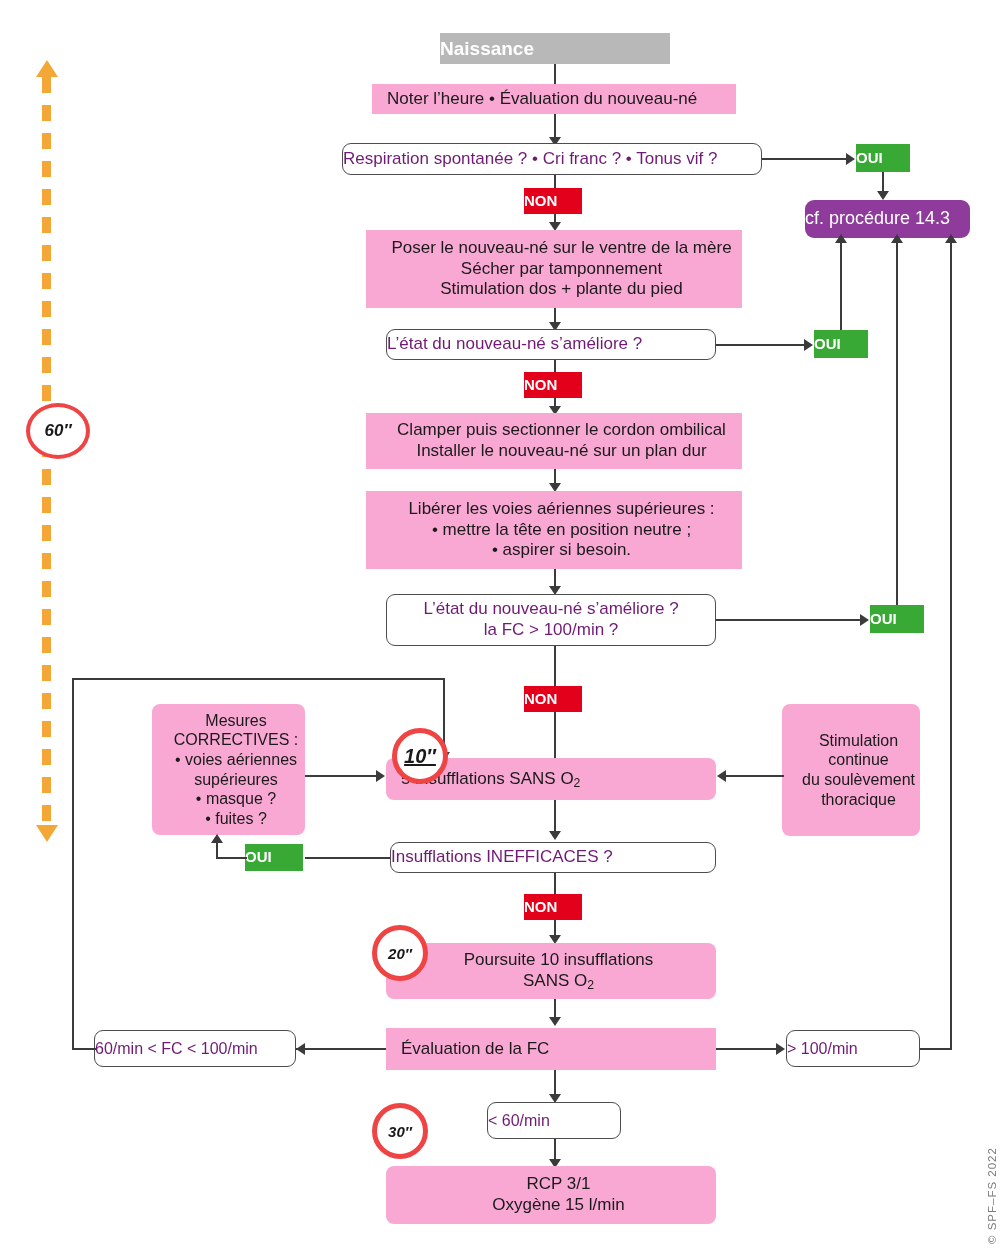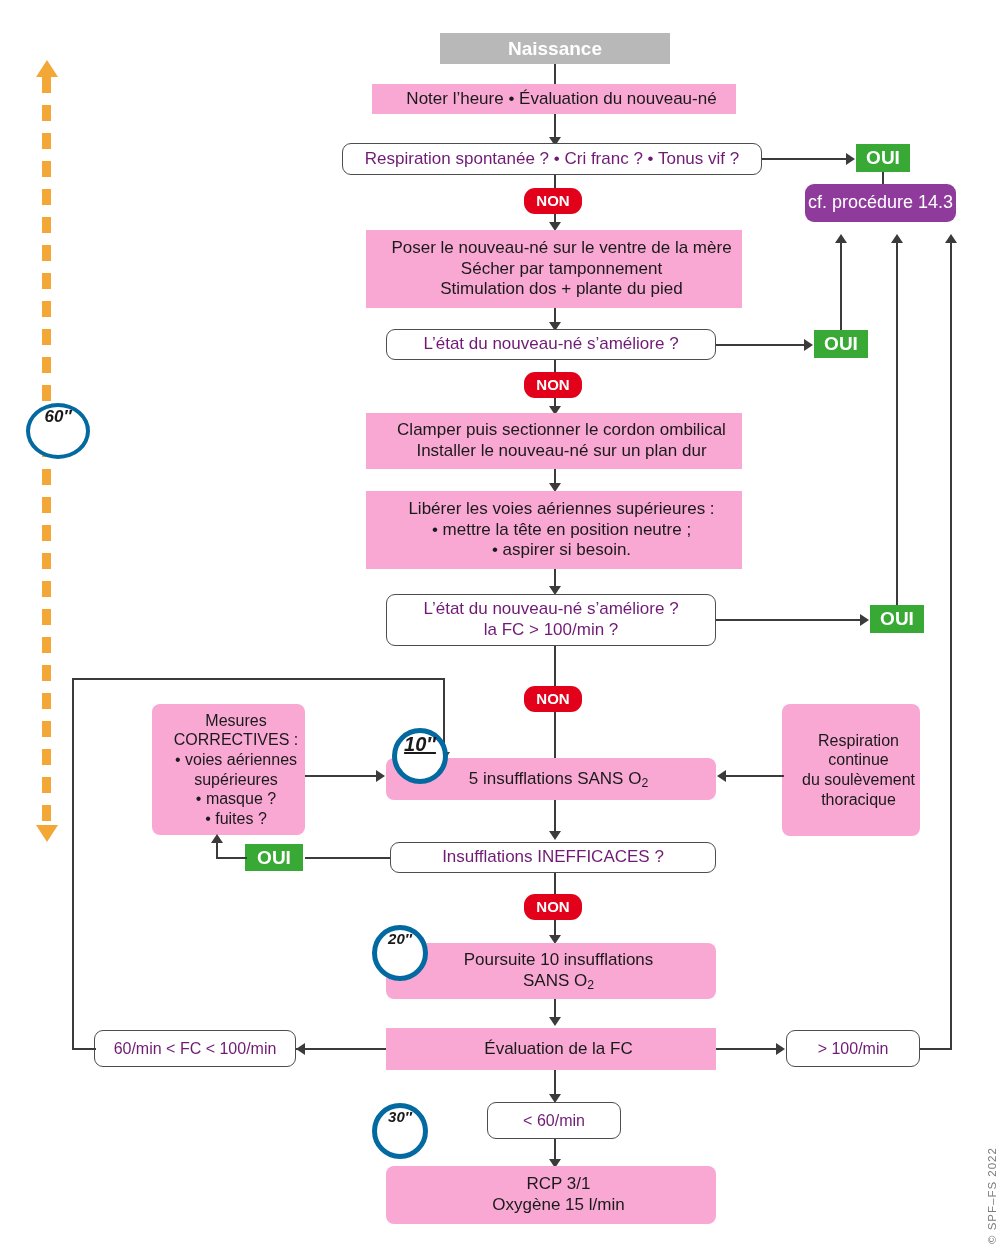--- a/index.html
+++ b/index.html
@@ -1,50 +1,50 @@
 <!DOCTYPE html>
 <html><head>
 <meta charset="utf-8">
 <title>Flowchart</title>
 <style>
   html,body{margin:0;padding:0;background:#ffffff;}
   body{font-family:"Liberation Sans",sans-serif;}
   #stage{position:relative;width:1000px;height:1254px;background:#fff;overflow:hidden;}
 
   .node{position:absolute;box-sizing:border-box;display:flex;align-items:center;
-        justify-content:center;text-align:center;line-height:1.22;}
+        justify-content:flex-start;text-align:center;line-height:1.22;}
 
   
   .orange{background:#f9a8d4;color:#1a1a1a;font-size:17px;padding-left:15px;}
   .orange.rounded{border-radius:8px;}
   .white{background:#ffffff;border:1.6px solid #4d4d4d;border-radius:9px;
          color:#701a75;font-size:17px;}
   .gray{background:#B8B8B8;color:#ffffff;font-weight:bold;font-size:19px;}
   .purple{background:#8E3B9B;color:#ffffff;font-size:18px;border-radius:9px;}
-  .non{background:#E2001A;color:#ffffff;font-weight:bold;font-size:15px;border-radius:11px;}
-  .oui{background:#39A935;color:#ffffff;font-weight:bold;font-size:19px;}
+  .non{background:#E2001A;color:#ffffff;font-weight:bold;font-size:15px;}
+  .oui{background:#39A935;color:#ffffff;font-weight:bold;font-size:15px;}
 
   
   .ln{position:absolute;background:#3b3b3b;}
   .vl{width:1.6px;}
   .hl{height:1.6px;}
 
   .arw{position:absolute;width:0;height:0;}
   .arw-d{border-left:6px solid transparent;border-right:6px solid transparent;
          border-top:9px solid #3b3b3b;}
   .arw-u{border-left:6px solid transparent;border-right:6px solid transparent;
          border-bottom:9px solid #3b3b3b;}
   .arw-r{border-top:6px solid transparent;border-bottom:6px solid transparent;
          border-left:9px solid #3b3b3b;}
   .arw-l{border-top:6px solid transparent;border-bottom:6px solid transparent;
          border-right:9px solid #3b3b3b;}
 
   
   .timer{position:absolute;border-radius:50%;background:#ffffff;
-         border:5px solid #0369a1;display:flex;align-items:flex-start;
+         border:5px solid #ef4444;display:flex;align-items:center;
          justify-content:center;font-style:italic;font-weight:bold;
          color:#1a1a1a;z-index:7;}
 
   
   .dash-col{position:absolute;width:9px;
     background:repeating-linear-gradient(to bottom,#F3A736 0 16px,rgba(0,0,0,0) 16px 28px);}
   .dash-tip{position:absolute;width:0;height:0;
             border-left:11px solid transparent;border-right:11px solid transparent;}
   .dash-up{border-bottom:17px solid #F3A736;}
   .dash-dn{border-top:17px solid #F3A736;}
@@ -82,21 +82,21 @@
   </div>
 
   <div class="ln hl" style="left:762px;top:158px;width:86px;"></div>
   <div class="arw arw-r" style="left:846px;top:153px;"></div>
   <div class="node oui" style="left:856px;top:144px;width:54px;height:28px;">
     <span>OUI</span>
   </div>
   <div class="ln vl" style="left:882px;top:172px;height:22px;"></div>
   <div class="arw arw-d" style="left:877px;top:191px;"></div>
 
-  <div class="node purple" style="left:805px;top:184px;width:151px;height:38px;">
+  <div class="node purple" style="left:805px;top:200px;width:165px;height:38px;">
     <span>cf. procédure 14.3</span>
   </div>
 
   <div class="ln vl" style="left:554px;top:175px;height:13px;"></div>
   <div class="node non" style="left:524px;top:188px;width:58px;height:26px;">
     <span>NON</span>
   </div>
   <div class="ln vl" style="left:554px;top:214px;height:12px;"></div>
   <div class="arw arw-d" style="left:549px;top:222px;"></div>
 
@@ -178,21 +178,21 @@
   <div class="arw arw-r" style="left:376px;top:770px;"></div>
 
   <div class="timer" style="left:392px;top:728px;width:46px;height:46px;font-size:20px;text-decoration:underline;">
     <span>10″</span>
   </div>
   <div class="node orange rounded" style="left:386px;top:758px;width:330px;height:42px;">
     <span><span>5 insufflations SANS O</span><sub>2</sub></span>
   </div>
 
   <div class="node orange rounded" style="left:782px;top:704px;width:138px;height:132px;flex-direction:column;justify-content:center;font-size:16px;">
-    <span>Respiration</span>
+    <span>Stimulation</span>
     <span>continue</span>
     <span>du soulèvement</span>
     <span>thoracique</span>
   </div>
   <div class="ln hl" style="left:726px;top:775px;width:58px;"></div>
   <div class="arw arw-l" style="left:717px;top:770px;"></div>
 
   <div class="ln vl" style="left:554px;top:800px;height:34px;"></div>
   <div class="arw arw-d" style="left:549px;top:831px;"></div>
 

